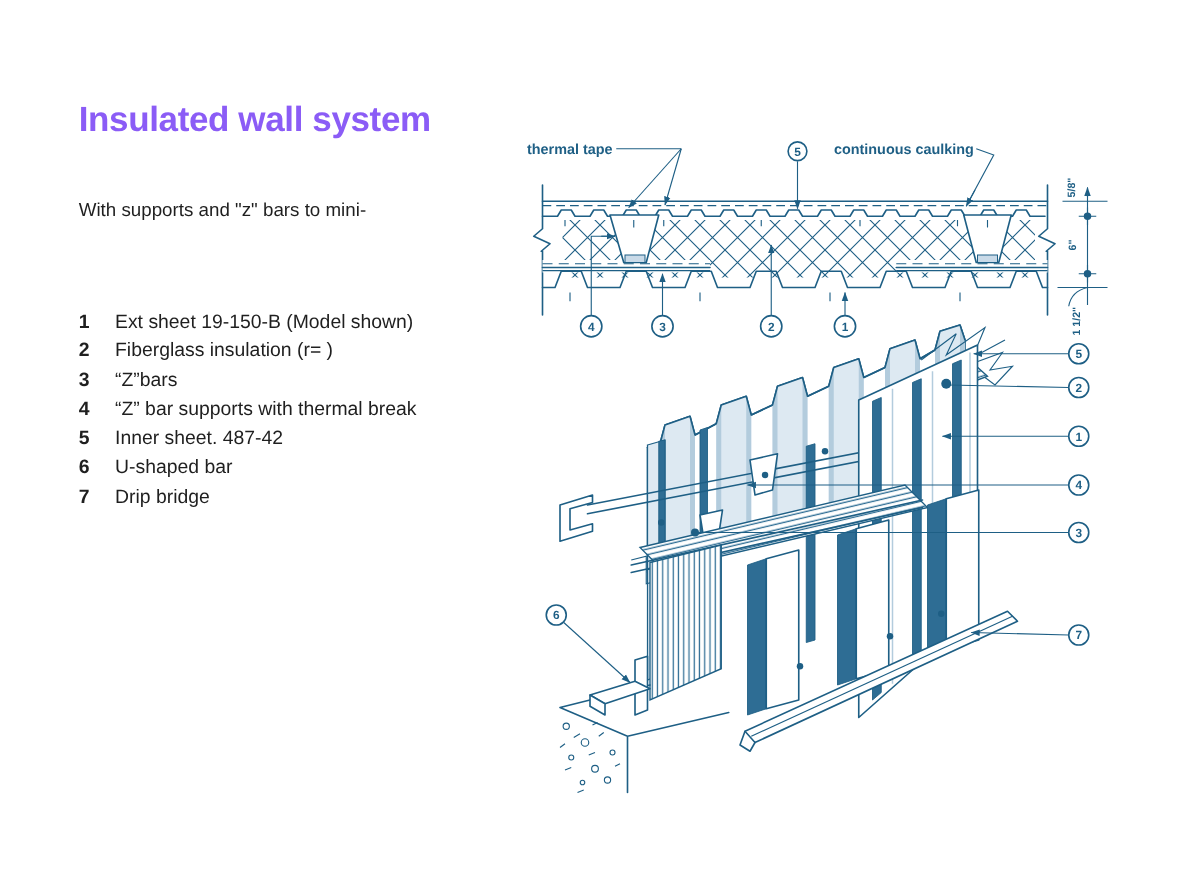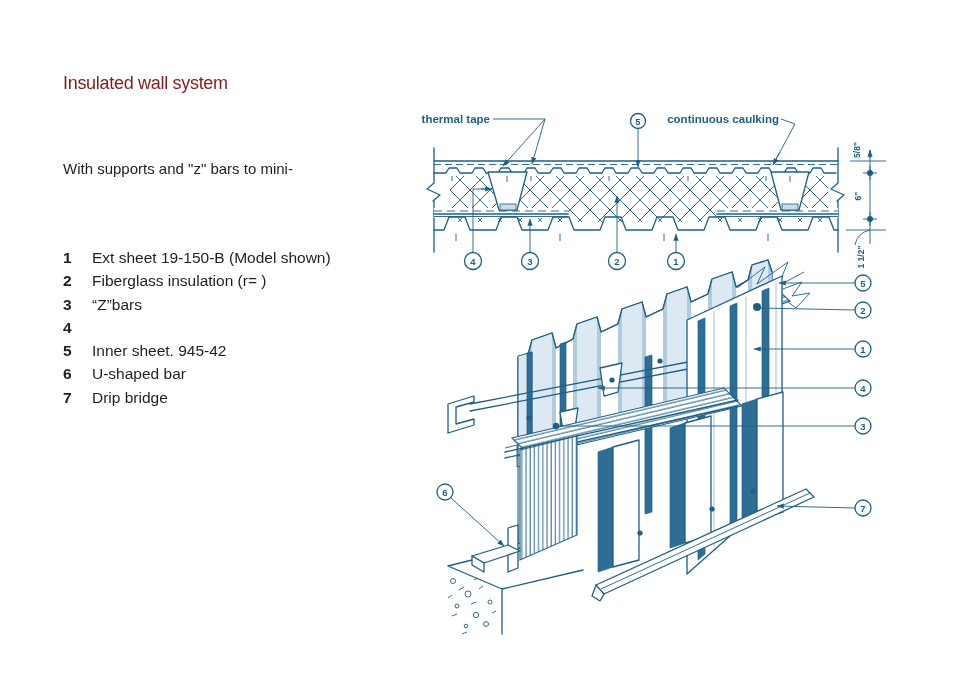--- a/index.html
+++ b/index.html
@@ -1,19 +1,19 @@
 <!DOCTYPE html>
 <html><head>
 <meta charset="utf-8">
 <style>
   html,body{margin:0;padding:0}
   body{width:960px;height:695px;background:#ffffff;position:relative;overflow:hidden;
        font-family:"Liberation Sans",sans-serif;color:#1f1f1f}
-  .title{position:absolute;left:63px;top:61px;font-size:18px;font-weight:400;
-         color:#7f1d1d;letter-spacing:-0.3px;white-space:nowrap}
+  .title{position:absolute;left:63px;top:61px;font-size:28px;font-weight:700;
+         color:#8b5cf6;letter-spacing:-0.3px;white-space:nowrap}
   .intro{position:absolute;left:63px;top:157px;font-size:15px;line-height:23px;color:#1f1f1f}
   .parts{position:absolute;left:63px;top:246px;font-size:15.5px;line-height:23.3px;color:#1f1f1f}
   .row{display:flex}
   .num{width:29px;font-weight:700}
   svg.draw{position:absolute;left:0;top:0}
   .ln{stroke:#1e5f85;fill:none;stroke-width:1.3;stroke-linejoin:round;stroke-linecap:round}
   .thin{stroke:#1e5f85;fill:none;stroke-width:0.9}
   .fw{fill:#ffffff;stroke:#1e5f85;stroke-width:1.3;stroke-linejoin:round}
   .fd{fill:#2e6d94;stroke:#1e5f85;stroke-width:0.7}
   .fl{fill:#c9dae8;stroke:#1e5f85;stroke-width:0.8}
@@ -39,24 +39,25 @@
   <div class="row">
     <span class="num">2</span>
     <span>Fiberglass insulation (r= )</span>
     </div>
   <div class="row">
     <span class="num">3</span>
     <span>“Z”bars</span>
     </div>
   <div class="row">
     <span class="num">4</span>
+    <span>“Z” bar supports with thermal break</span>
     </div>
   <div class="row">
     <span class="num">5</span>
-    <span>Inner sheet. 945-42</span>
+    <span>Inner sheet. 487-42</span>
     </div>
   <div class="row">
     <span class="num">6</span>
     <span>U-shaped bar</span>
     </div>
   <div class="row">
     <span class="num">7</span>
     <span>Drip bridge</span>
     </div>
 </div>

